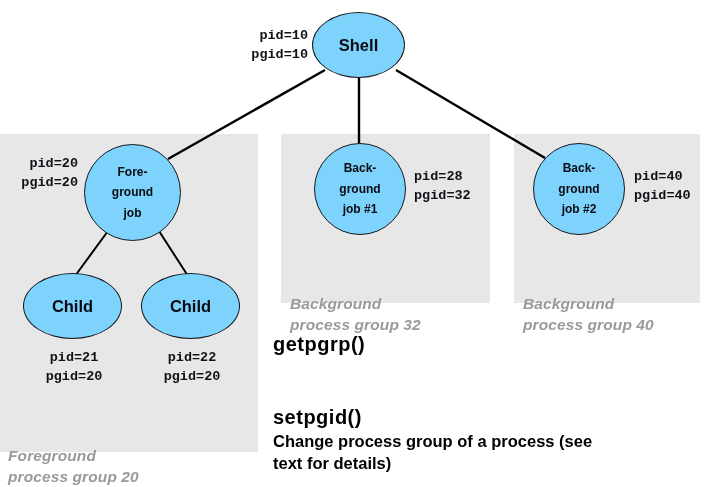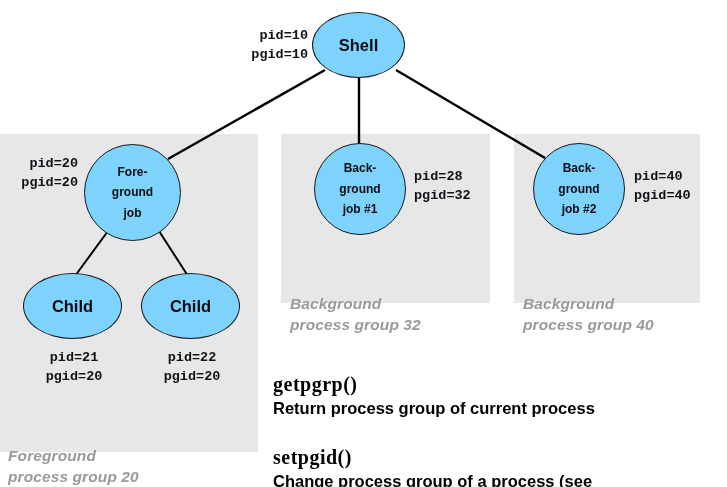--- a/index.html
+++ b/index.html
@@ -65,27 +65,26 @@
     line-height: 19px;
     color: #111118;
     white-space: pre-line;
   }
   .pidlabel.right { text-align: right; }
   .api-block {
     position: absolute;
     color: #000000;
   }
   .api-sig {
-    font-family: Liberation Serif, serif;
+    font-family: Liberation Sans, sans-serif;
     font-weight: bold;
     font-size: 20px;
     line-height: 26px;
     letter-spacing: 0.5px;
     color: #000;
-    margin-top: 40px;
   }
   .api-desc {
     font-family: "Liberation Sans", sans-serif;
     font-weight: bold;
     font-size: 16.5px;
     line-height: 22px;
     color: #000;
     white-space: pre-line;
   }
   .watermark {
@@ -140,21 +139,20 @@
 
   <div class="panel-label" style="left:8px; top:400px; width:230px;">Foreground
 process group 20</div>
   <div class="panel-label" style="left:290px; top:248px; width:200px;">Background
 process group 32</div>
   <div class="panel-label" style="left:523px; top:248px; width:200px;">Background
 process group 40</div>
 
   <div class="api-block" style="left:273px; top:331px; width:450px;">
     <div class="api-sig">getpgrp()</div>
-    <div class="api-desc">Return process group of current process</div>
   </div>
 
   <div class="api-block" style="left:273px; top:404px; width:450px;">
     <div class="api-sig">setpgid()</div>
     <div class="api-desc">Change process group of a process (see
 text for details)</div>
   </div>
 
 
 </div>

